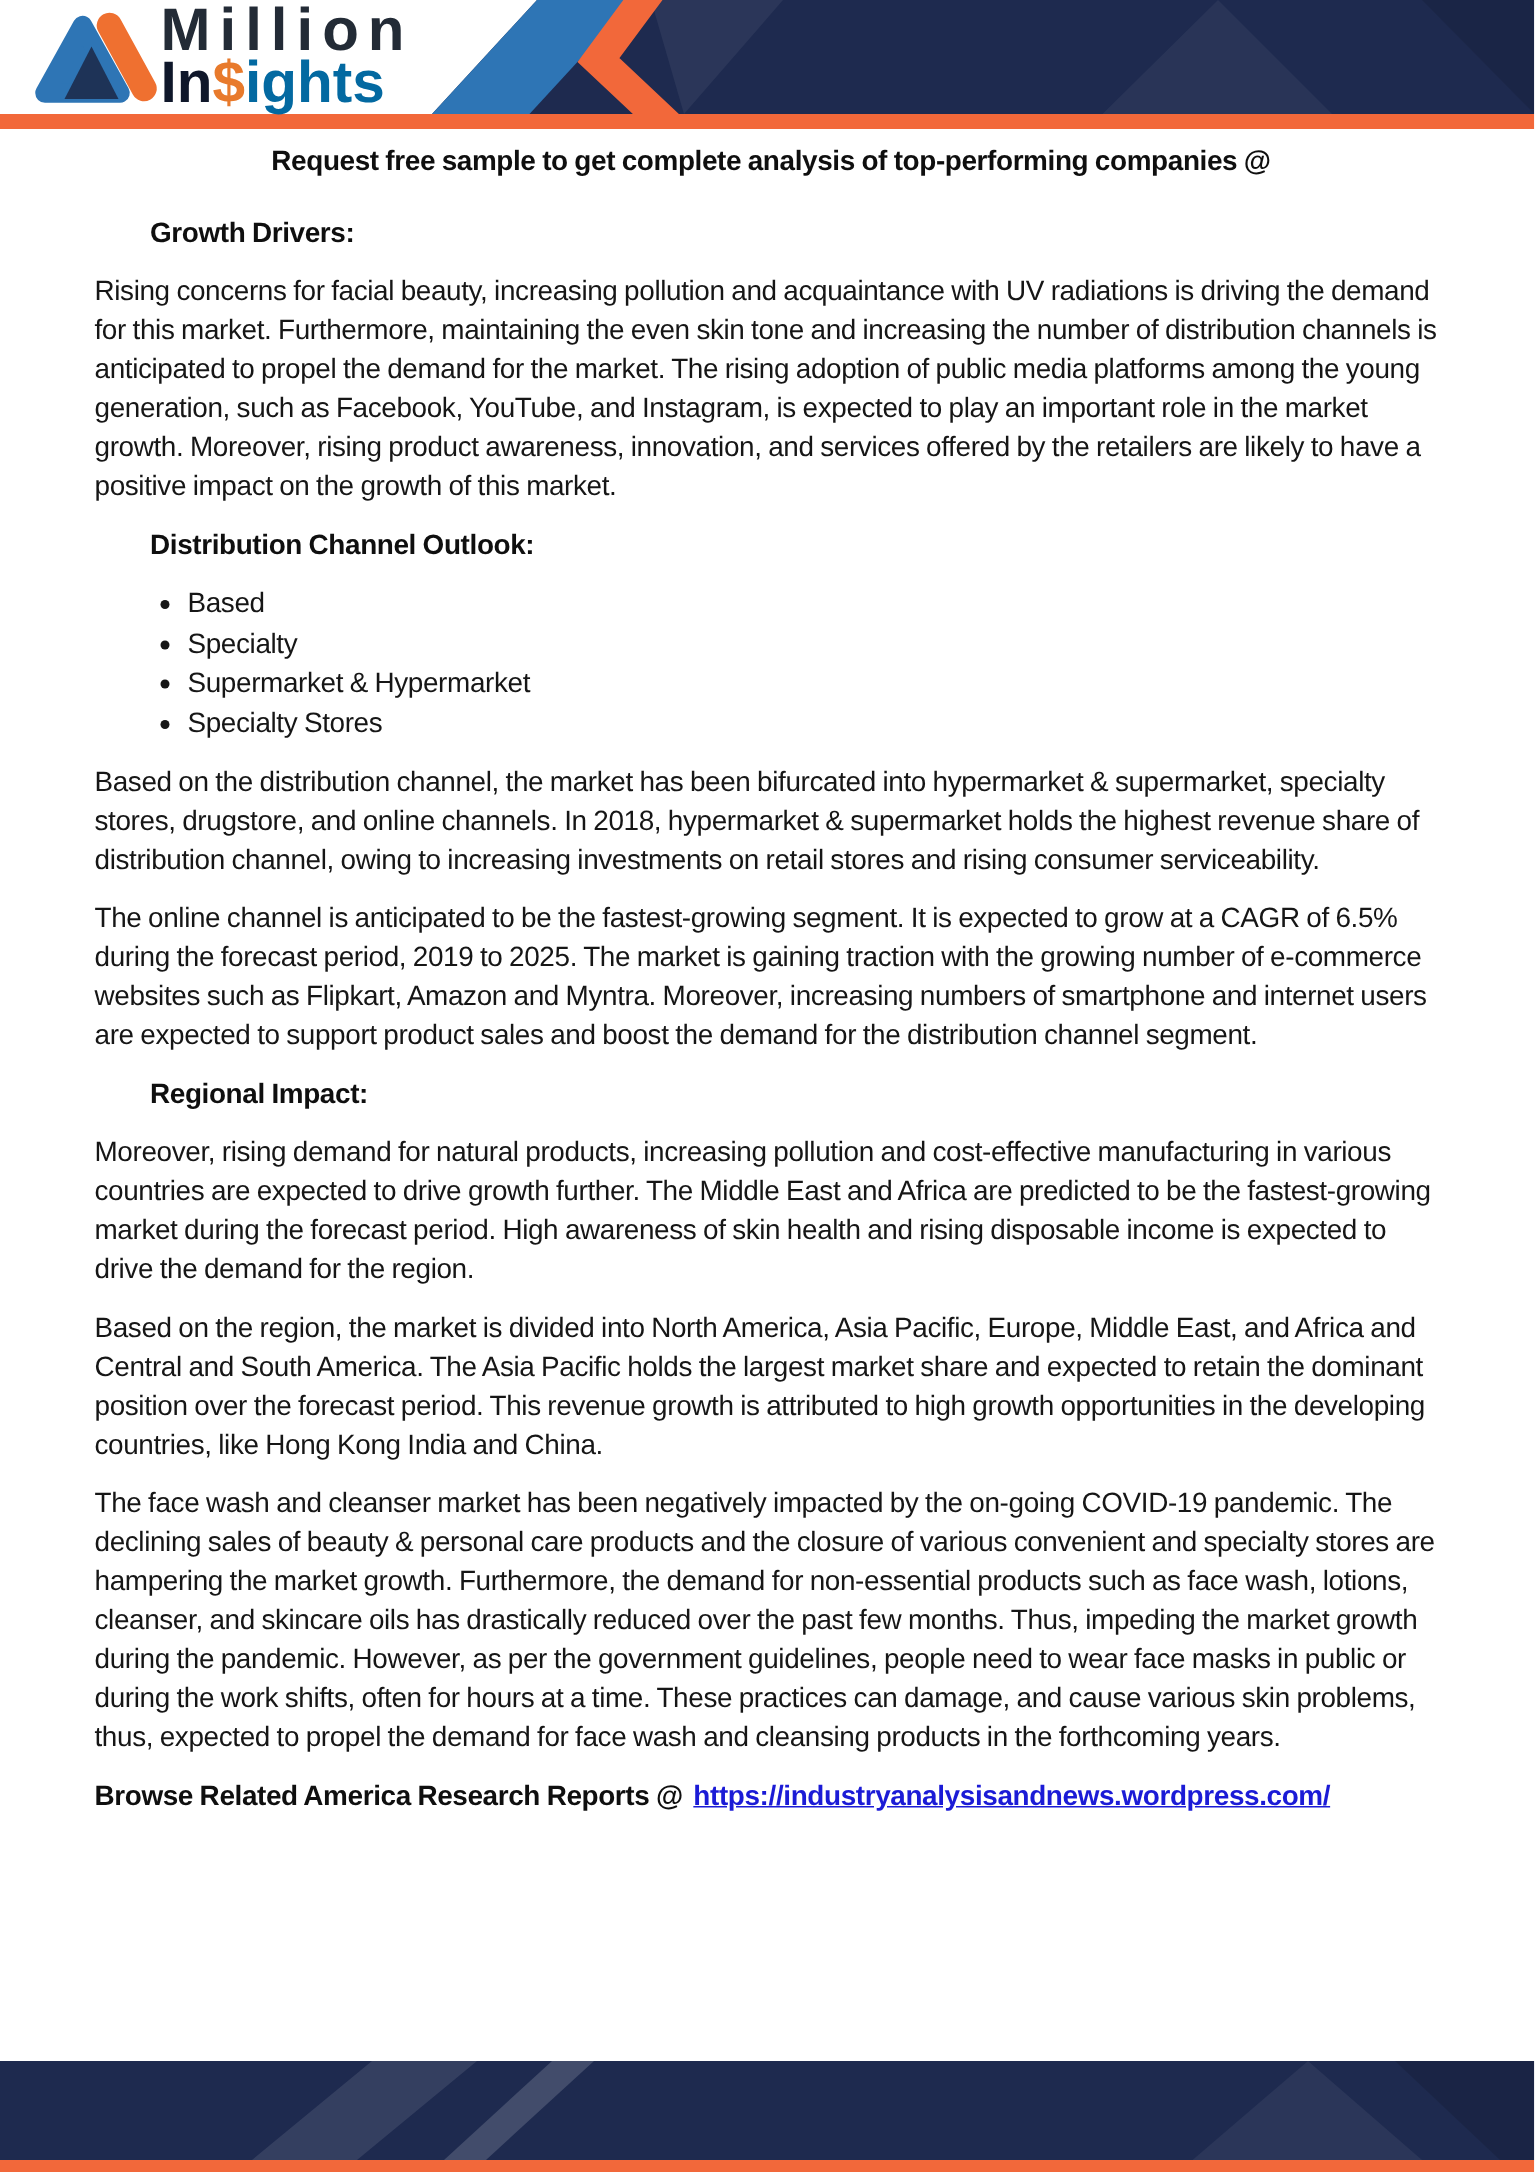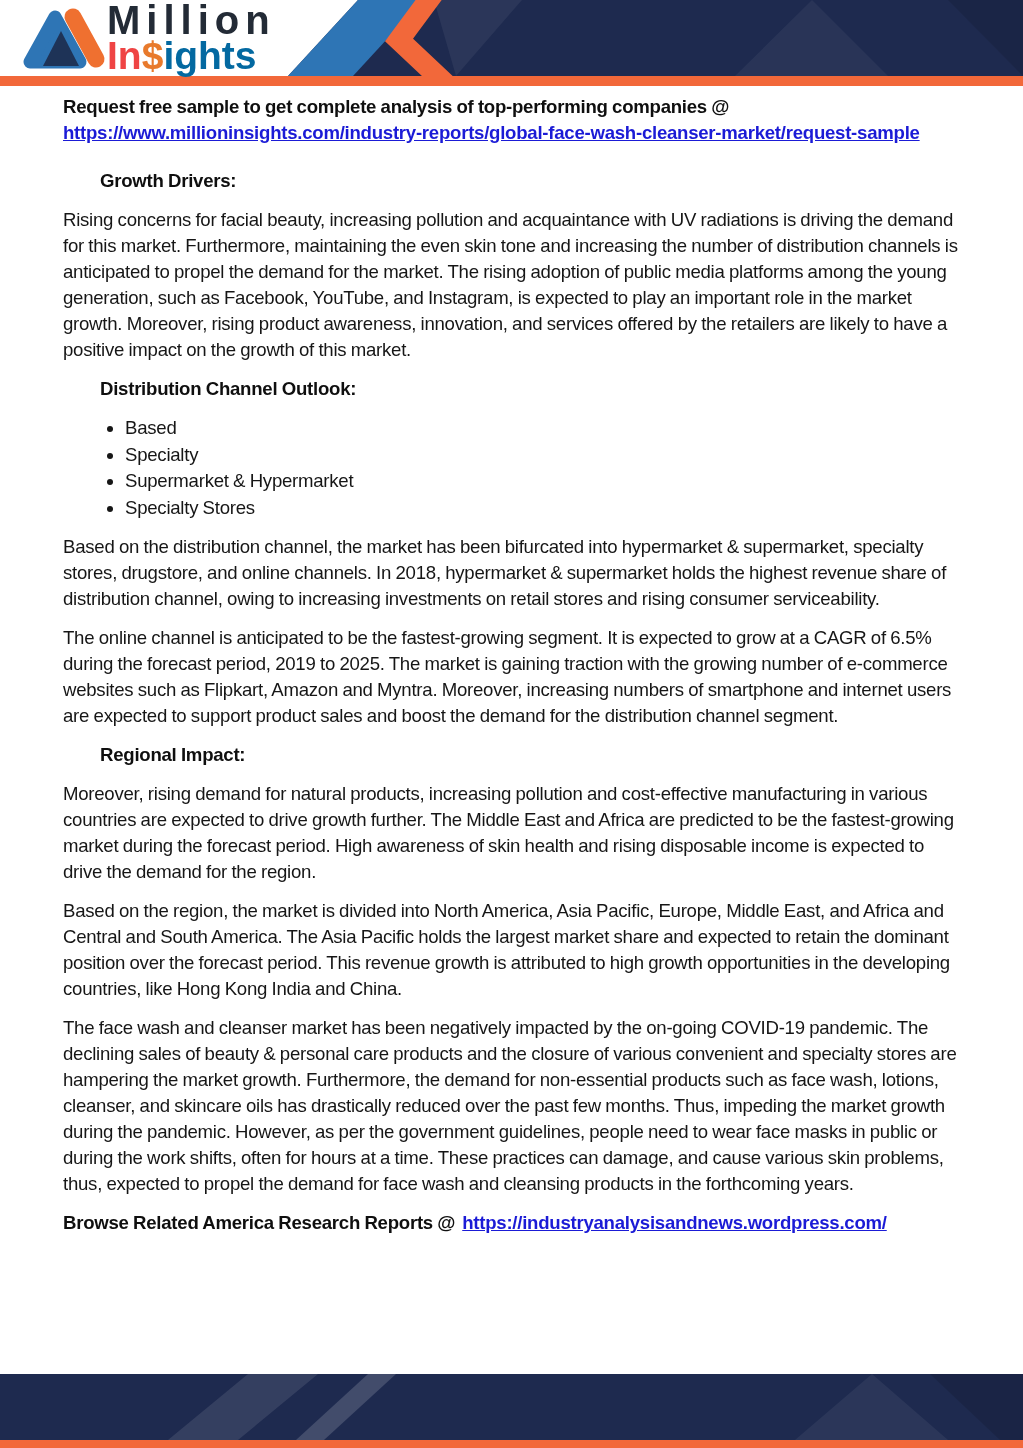--- a/index.html
+++ b/index.html
@@ -11,35 +11,35 @@
     font-family:"Liberation Sans", sans-serif;
     color:#161616;
   }
   
   .hdr{position:relative;width:996px;height:86px;}
   .hdr svg.banner{position:absolute;left:0;top:0;}
   .logo-mark{position:absolute;left:14px;top:4px;}
   .brand{position:absolute;left:107px;top:3px;line-height:35px;white-space:nowrap;}
   .brand .l1{font-size:40px;font-weight:700;letter-spacing:6px;color:#232b36;}
   .brand .l2{font-size:39px;font-weight:700;letter-spacing:0;}
-  .brand .l2 .in{color:#ef4444;}
+  .brand .l2 .in{color:#0f172a;}
   .brand .l2 .dollar{color:#e87a2c;}
   .brand .l2 .rest{color:#0369a1;}
   
   main{
     padding:8px 58px 0 63px;
     font-size:18.6px;
     line-height:26px;
     letter-spacing:-0.25px;
     word-spacing:-0.5px;
   }
   main p{margin:0 0 13px;}
   p.h{font-weight:700;color:#0f0f0f;margin-left:37px;}
   .intro{margin-bottom:22px;}
-  .bold{font-weight:700;color:#0f0f0f;}
+  .bold{font-weight:700;color:#0f0f0f;text-align:center;}
   a.link{color:#1b1bd6;font-weight:700;text-decoration:underline;cursor:pointer;}
   .intro .line{display:block;}
   ul.bullets{margin:0 0 13px;padding:0 0 0 62px;list-style:disc outside;}
   ul.bullets li{margin:0;line-height:26.6px;}
   .browse-label{margin-right:7px;}
   
   .ftr{position:absolute;left:0;bottom:0;width:1023px;height:74px;}
 </style>
 </head>
 <body>
@@ -74,21 +74,20 @@
     <div class="brand">
       <div class="l1">Million</div>
       <div class="l2"><span class="in">In</span><span class="dollar">$</span><span class="rest">ights</span></div>
     </div>
   </header>
 
   <main>
 
     <p class="intro">
       <span class="line bold">Request free sample to get complete analysis of top-performing companies @</span>
-      <a class="link line">https://www.millioninsights.com/industry-reports/global-face-wash-cleanser-market/request-sample</a>
     </p>
 
     <p class="h">Growth Drivers:</p>
     <p>Rising concerns for facial beauty, increasing pollution and acquaintance with UV radiations is driving the demand for this market. Furthermore, maintaining the even skin tone and increasing the number of distribution channels is anticipated to propel the demand for the market. The rising adoption of public media platforms among the young generation, such as Facebook, YouTube, and Instagram, is expected to play an important role in the market growth. Moreover, rising product awareness, innovation, and services offered by the retailers are likely to have a positive impact on the growth of this market.</p>
 
     <p class="h">Distribution Channel Outlook:</p>
     <ul class="bullets">
       <li>Based</li>
       <li>Specialty</li>
       <li>Supermarket &amp; Hypermarket</li>

